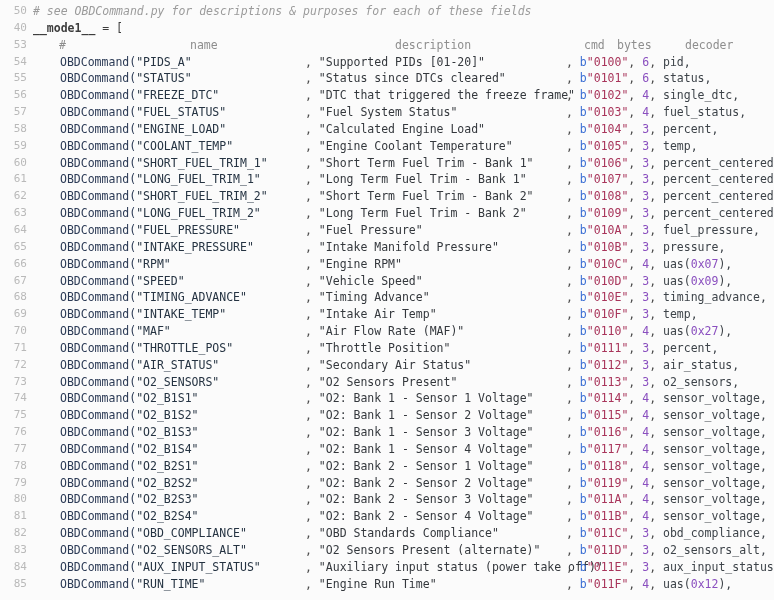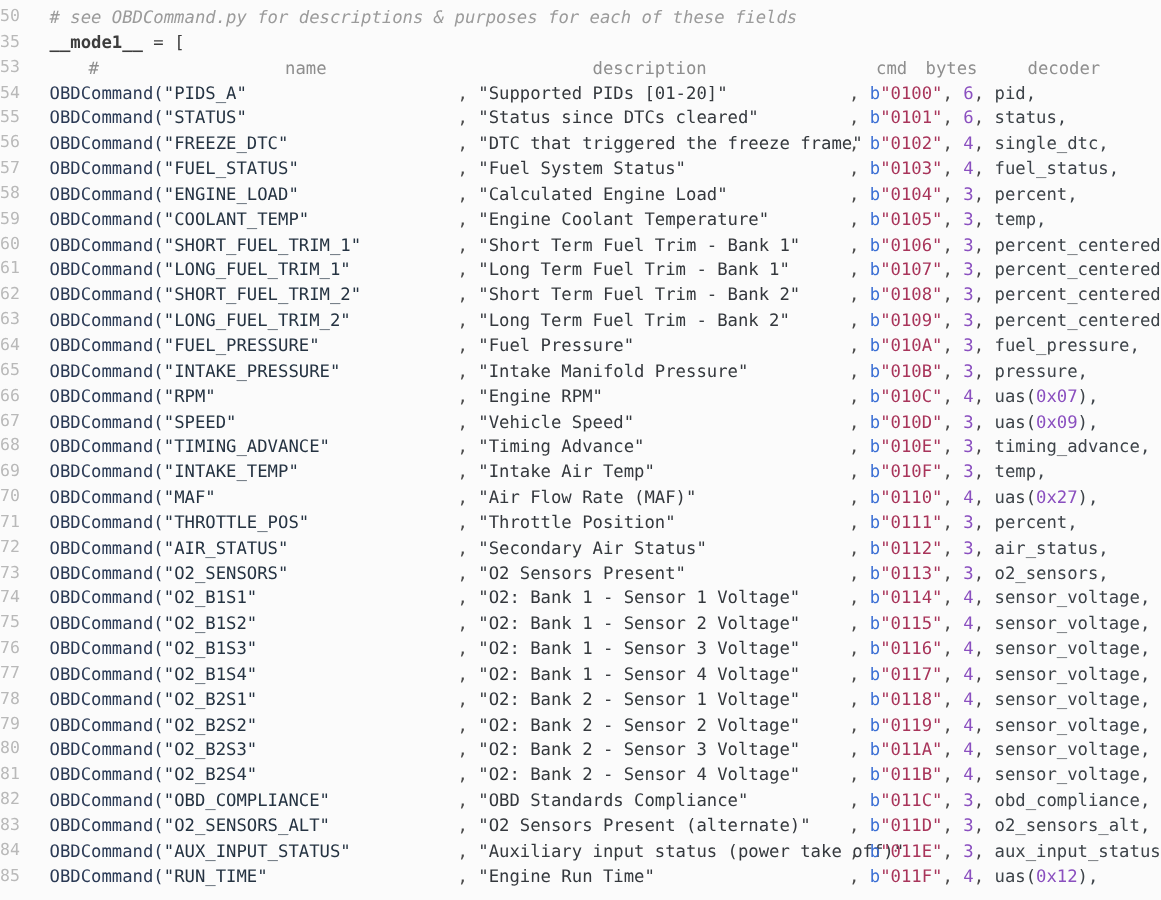--- a/index.html
+++ b/index.html
@@ -30,20 +30,21 @@
     display: block;
     position: relative;
     height: 16.85px;
     white-space: pre;
   }
 
   .gutter {
     position: absolute;
     left: 0;
     width: 27px;
+    text-align: right;
     color: #b9b9b9;
     font-size: 11px;
     user-select: none;
   }
 
   .code-content {
     position: absolute;
     left: 33px;
     right: 0;
     white-space: pre;
@@ -52,36 +53,36 @@
   
   .col-name    { position: absolute; left: 0px;   }
   .col-desc    { position: absolute; left: 272px; }
   .col-cmd     { position: absolute; left: 533px; }
 
   
   .tok-comment  { color: #9b9b9b; font-style: italic; }
   .tok-var      { color: #3d3d3d; font-weight: bold; }
   .tok-op       { color: #3d3d3d; }
   .tok-hdr      { color: #8e8e8e; }
-  .tok-fn       { color: #2b3a55; }
+  .tok-fn       { color: #2b3a55; margin-left: 27px; }
   .tok-str      { color: #253342; }
   .tok-desc     { color: #34383d; }
   .tok-bpfx     { color: #3b6fd4; }
   .tok-bytestr  { color: #a8345a; }
   .tok-num      { color: #8a4fbf; }
   .tok-ident    { color: #3d4349; }
 
   .comma-sep { color: #4a4a4a; }
 </style>
 </head>
 <body>
 
 <div id="code-view">
     <div class="code-line"><span class="gutter">50</span><span class="code-content"><span class="tok-comment"># see OBDCommand.py for descriptions &amp; purposes for each of these fields</span></span></div>
-    <div class="code-line"><span class="gutter">35</span><span class="code-content"><span class="tok-var">__mode1__</span><span class="tok-op"> = </span><span class="tok-op">[</span></span></div>
+    <div class="code-line"><span class="gutter">40</span><span class="code-content"><span class="tok-var">__mode1__</span><span class="tok-op"> = </span><span class="tok-op">[</span></span></div>
     <div class="code-line"><span class="gutter">53</span><span class="code-content"><span class="tok-hdr" style="position: absolute; left: 26px;">#</span><span class="tok-hdr" style="position: absolute; left: 157px;">name</span><span class="tok-hdr" style="position: absolute; left: 362px;">description</span><span class="tok-hdr" style="position: absolute; left: 551px;">cmd</span><span class="tok-hdr" style="position: absolute; left: 584px;">bytes</span><span class="tok-hdr" style="position: absolute; left: 652px;">decoder</span></span></div>
     <div class="code-line"><span class="gutter">54</span><span class="code-content"><span class="col-name"><span class="tok-fn">OBDCommand(</span><span class="tok-str">"PIDS_A"</span></span><span class="col-desc"><span class="comma-sep">, </span><span class="tok-desc">"Supported PIDs [01-20]"</span></span><span class="col-cmd"><span class="comma-sep">, </span><span class="tok-bpfx">b</span><span class="tok-bytestr">"0100"</span><span class="comma-sep">, </span><span class="tok-num">6</span><span class="comma-sep">, </span><span class="tok-ident">pid,</span></span></span></div>
     <div class="code-line"><span class="gutter">55</span><span class="code-content"><span class="col-name"><span class="tok-fn">OBDCommand(</span><span class="tok-str">"STATUS"</span></span><span class="col-desc"><span class="comma-sep">, </span><span class="tok-desc">"Status since DTCs cleared"</span></span><span class="col-cmd"><span class="comma-sep">, </span><span class="tok-bpfx">b</span><span class="tok-bytestr">"0101"</span><span class="comma-sep">, </span><span class="tok-num">6</span><span class="comma-sep">, </span><span class="tok-ident">status,</span></span></span></div>
     <div class="code-line"><span class="gutter">56</span><span class="code-content"><span class="col-name"><span class="tok-fn">OBDCommand(</span><span class="tok-str">"FREEZE_DTC"</span></span><span class="col-desc"><span class="comma-sep">, </span><span class="tok-desc">"DTC that triggered the freeze frame"</span></span><span class="col-cmd"><span class="comma-sep">, </span><span class="tok-bpfx">b</span><span class="tok-bytestr">"0102"</span><span class="comma-sep">, </span><span class="tok-num">4</span><span class="comma-sep">, </span><span class="tok-ident">single_dtc,</span></span></span></div>
     <div class="code-line"><span class="gutter">57</span><span class="code-content"><span class="col-name"><span class="tok-fn">OBDCommand(</span><span class="tok-str">"FUEL_STATUS"</span></span><span class="col-desc"><span class="comma-sep">, </span><span class="tok-desc">"Fuel System Status"</span></span><span class="col-cmd"><span class="comma-sep">, </span><span class="tok-bpfx">b</span><span class="tok-bytestr">"0103"</span><span class="comma-sep">, </span><span class="tok-num">4</span><span class="comma-sep">, </span><span class="tok-ident">fuel_status,</span></span></span></div>
     <div class="code-line"><span class="gutter">58</span><span class="code-content"><span class="col-name"><span class="tok-fn">OBDCommand(</span><span class="tok-str">"ENGINE_LOAD"</span></span><span class="col-desc"><span class="comma-sep">, </span><span class="tok-desc">"Calculated Engine Load"</span></span><span class="col-cmd"><span class="comma-sep">, </span><span class="tok-bpfx">b</span><span class="tok-bytestr">"0104"</span><span class="comma-sep">, </span><span class="tok-num">3</span><span class="comma-sep">, </span><span class="tok-ident">percent,</span></span></span></div>
     <div class="code-line"><span class="gutter">59</span><span class="code-content"><span class="col-name"><span class="tok-fn">OBDCommand(</span><span class="tok-str">"COOLANT_TEMP"</span></span><span class="col-desc"><span class="comma-sep">, </span><span class="tok-desc">"Engine Coolant Temperature"</span></span><span class="col-cmd"><span class="comma-sep">, </span><span class="tok-bpfx">b</span><span class="tok-bytestr">"0105"</span><span class="comma-sep">, </span><span class="tok-num">3</span><span class="comma-sep">, </span><span class="tok-ident">temp,</span></span></span></div>
     <div class="code-line"><span class="gutter">60</span><span class="code-content"><span class="col-name"><span class="tok-fn">OBDCommand(</span><span class="tok-str">"SHORT_FUEL_TRIM_1"</span></span><span class="col-desc"><span class="comma-sep">, </span><span class="tok-desc">"Short Term Fuel Trim - Bank 1"</span></span><span class="col-cmd"><span class="comma-sep">, </span><span class="tok-bpfx">b</span><span class="tok-bytestr">"0106"</span><span class="comma-sep">, </span><span class="tok-num">3</span><span class="comma-sep">, </span><span class="tok-ident">percent_centered,</span></span></span></div>
     <div class="code-line"><span class="gutter">61</span><span class="code-content"><span class="col-name"><span class="tok-fn">OBDCommand(</span><span class="tok-str">"LONG_FUEL_TRIM_1"</span></span><span class="col-desc"><span class="comma-sep">, </span><span class="tok-desc">"Long Term Fuel Trim - Bank 1"</span></span><span class="col-cmd"><span class="comma-sep">, </span><span class="tok-bpfx">b</span><span class="tok-bytestr">"0107"</span><span class="comma-sep">, </span><span class="tok-num">3</span><span class="comma-sep">, </span><span class="tok-ident">percent_centered,</span></span></span></div>
     <div class="code-line"><span class="gutter">62</span><span class="code-content"><span class="col-name"><span class="tok-fn">OBDCommand(</span><span class="tok-str">"SHORT_FUEL_TRIM_2"</span></span><span class="col-desc"><span class="comma-sep">, </span><span class="tok-desc">"Short Term Fuel Trim - Bank 2"</span></span><span class="col-cmd"><span class="comma-sep">, </span><span class="tok-bpfx">b</span><span class="tok-bytestr">"0108"</span><span class="comma-sep">, </span><span class="tok-num">3</span><span class="comma-sep">, </span><span class="tok-ident">percent_centered,</span></span></span></div>

